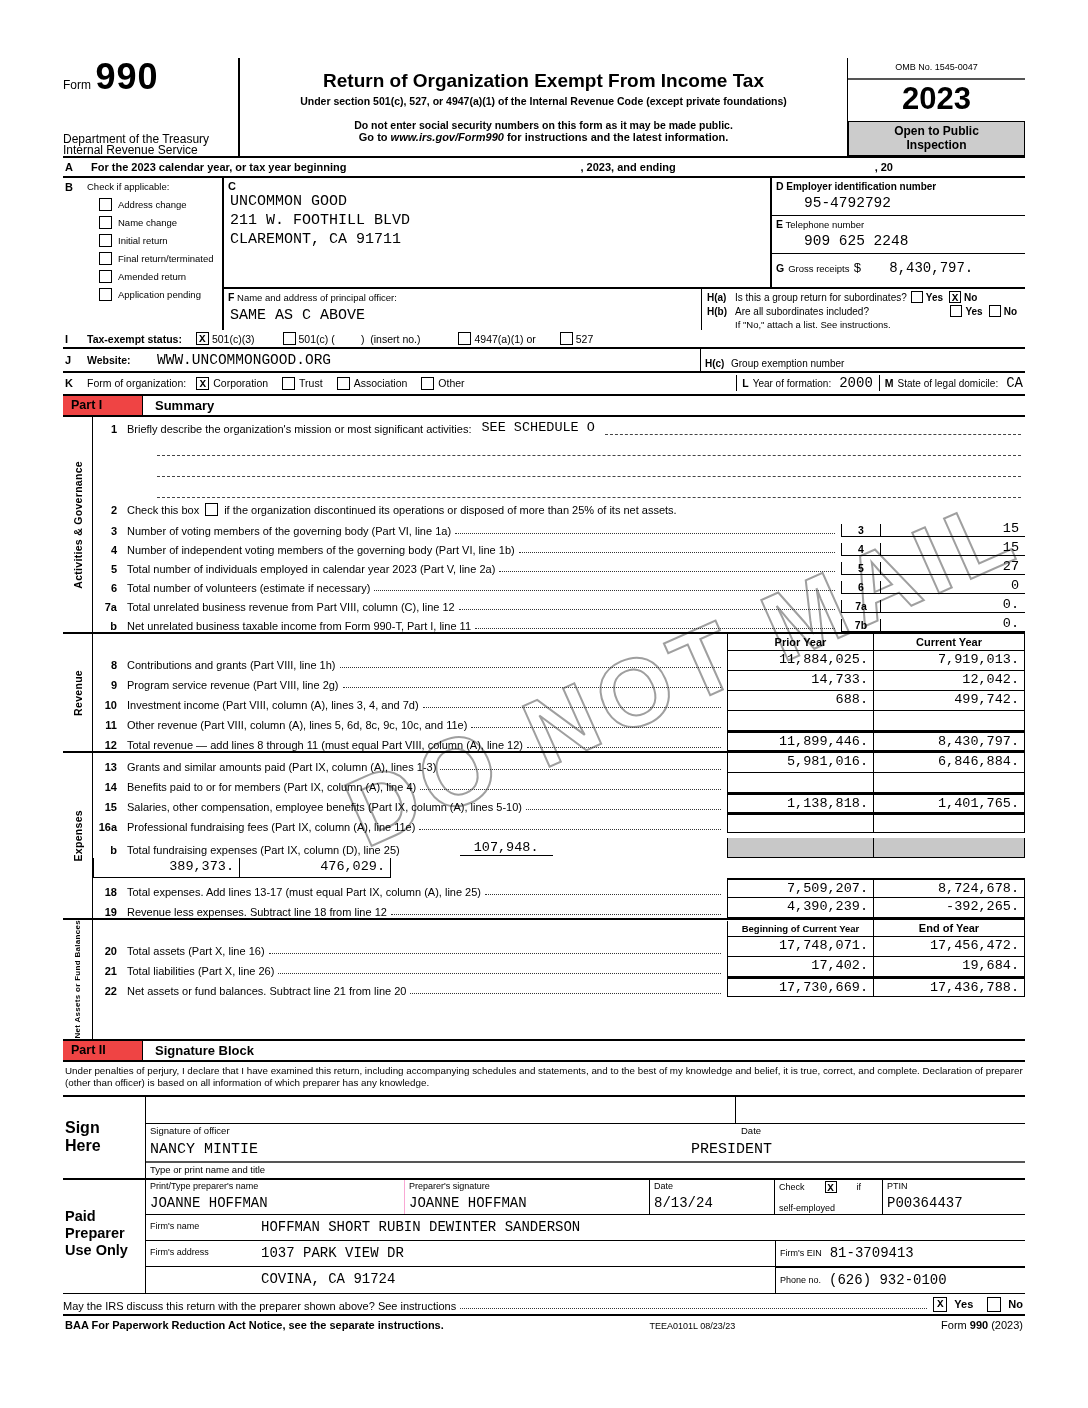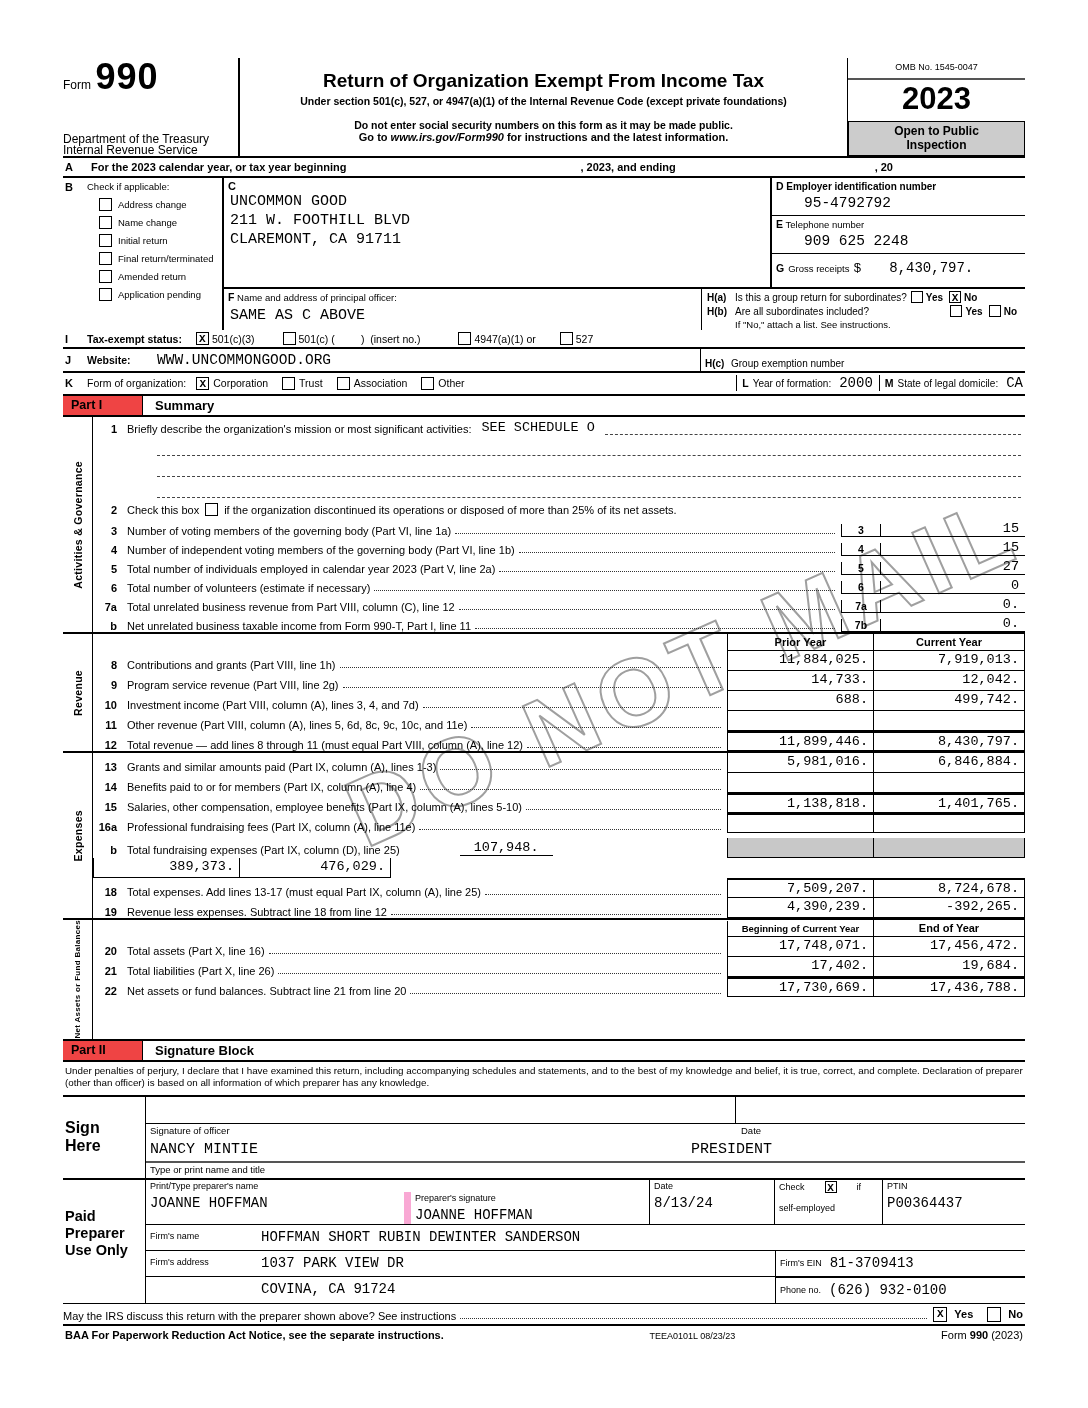--- a/index.html
+++ b/index.html
@@ -122,21 +122,21 @@
   .sig-valrow { display:flex; font-size:15px; padding:4px 4px 3px 4px; border-bottom:2px solid #555; }
   .sig-typerow { font-size:9.5px; padding:1px 4px 3px 4px; }
 
   .prepblk { display:flex; border-top:2.5px solid #000; }
   .preplab { width:82px; font-weight:bold; font-size:14.5px; line-height:17px; padding-top:28px; padding-left:2px; }
   .prepmain { flex:1; border-left:1px solid #000; display:flex; flex-direction:column; font-size:9px; }
   .prow1 { display:flex; border-bottom:1px solid #000; }
   .pc { padding:1px 4px; }
   .pc .pv { font-size:14px; margin-top:4px; }
   .pc1 { width:258px; }
-  .pc2 { width:245px; border-left:7px solid #f9a8d4;margin-top:12px; }
+  .pc2 { width:245px; border-left:1px solid #f9a8d4; }
   .pc3 { width:125px; border-left:1px solid #000; }
   .pc4 { width:108px; border-left:1px solid #000; }
   .pc5 { flex:1; border-left:1px solid #000; }
   .checkline { display:flex; align-items:center; gap:20px; }
   .checkline .cb { width:12px; height:12px; }
   .prow { display:flex; border-bottom:1px solid #000; min-height:26px; }
   .plbl { width:115px; padding:6px 0 0 4px; flex:none; }
   .pval { flex:1; font-size:14px; padding:4px 0 2px 0; }
   .pright { width:250px; border-left:1px solid #000; display:flex; align-items:center; padding:0 4px; flex:none; }
   .pright .pv2 { font-size:14px; margin-left:8px; }

